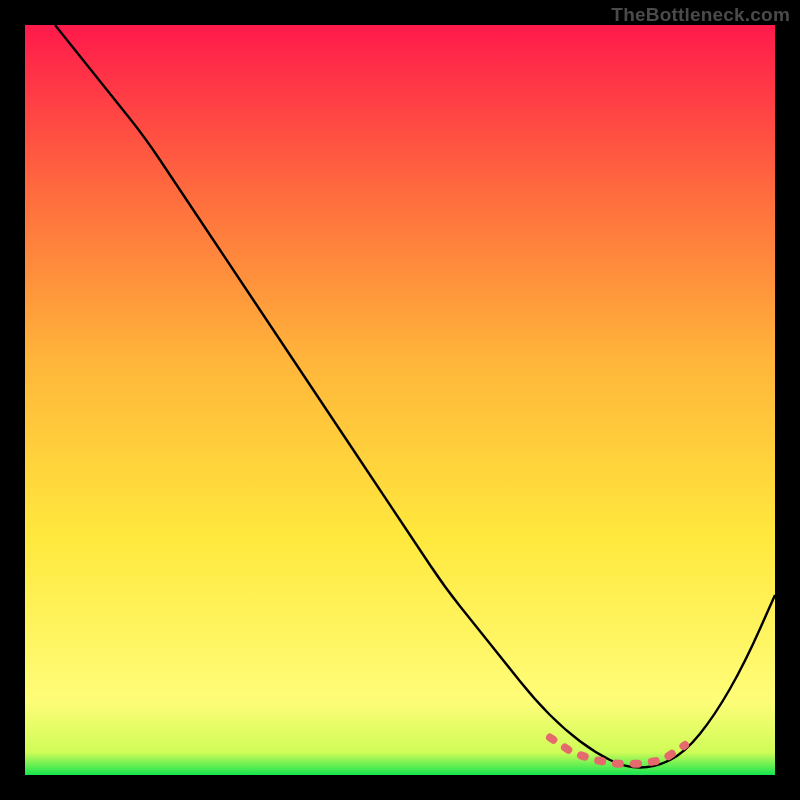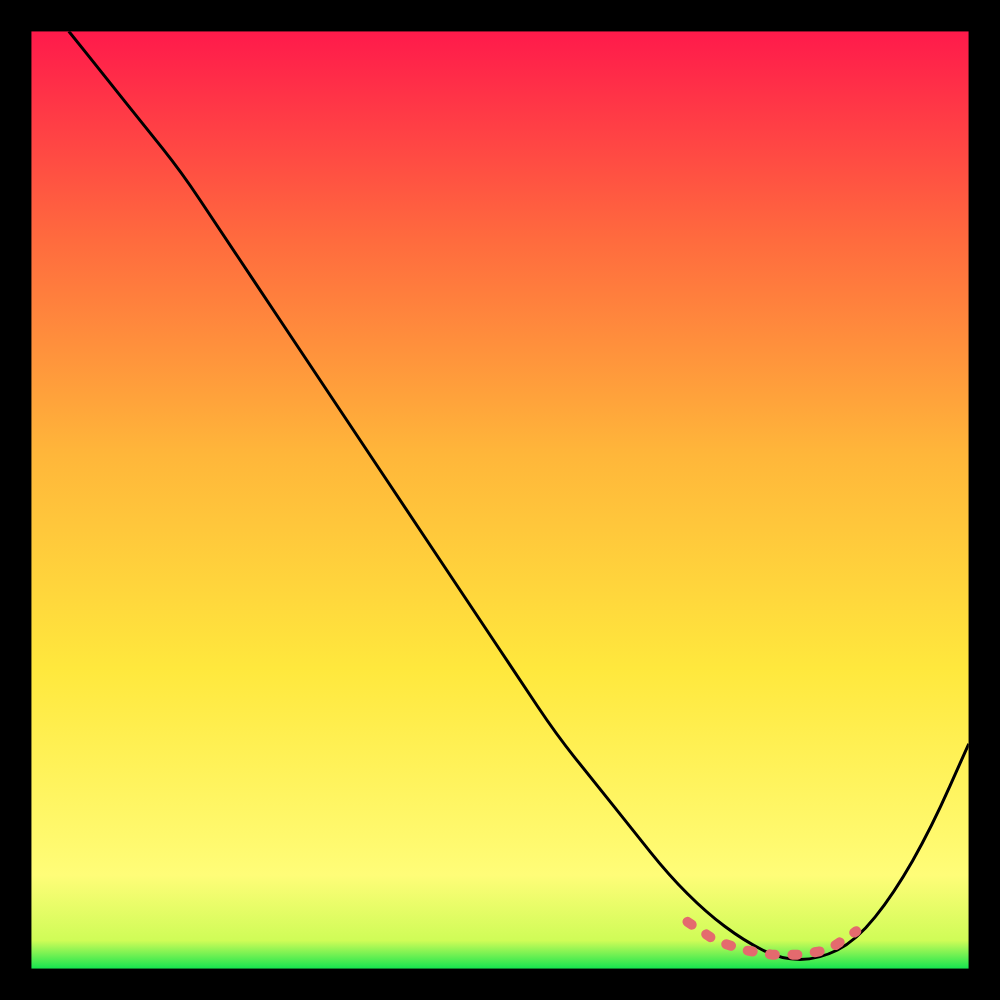--- a/index.html
+++ b/index.html
@@ -33,20 +33,21 @@
     top: 25px;
     width: 750px;
     height: 750px;
   }
   svg { display: block; }
 </style>
 </head>
 <body>
 
 <div class="stage">
+  <div class="watermark">TheBottleneck.com</div>
 
   <div class="plot">
     <svg id="chart-svg" width="750" height="750" viewBox="0 0 750 750">
       <defs>
         <linearGradient id="bg-grad" x1="0" y1="0" x2="0" y2="1">
             <stop offset="0%" stop-color="#ff1a4b"></stop>
             <stop offset="22%" stop-color="#ff6a3e"></stop>
             <stop offset="45%" stop-color="#ffb63a"></stop>
             <stop offset="68%" stop-color="#ffe83d"></stop>
             <stop offset="90%" stop-color="#fffd78"></stop>

